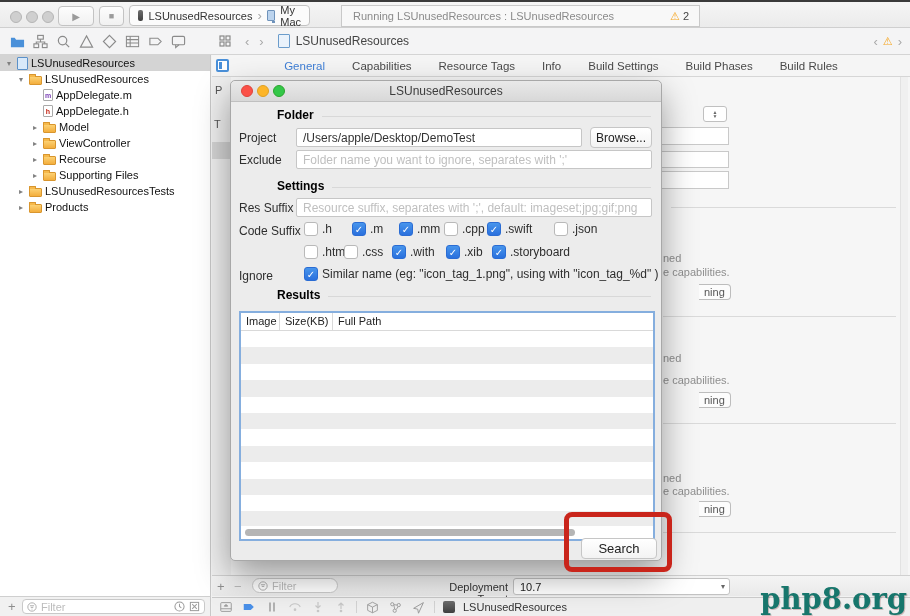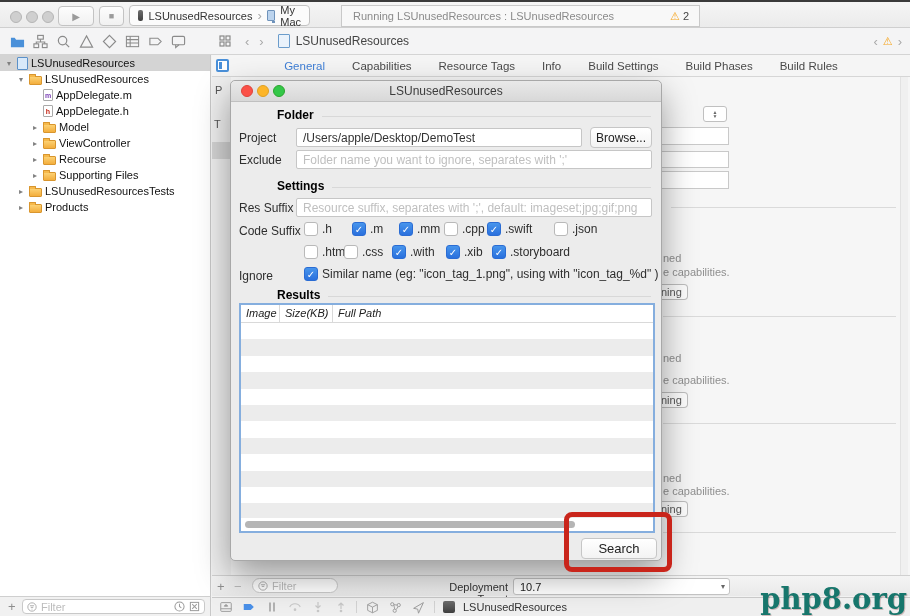--- a/index.html
+++ b/index.html
@@ -41,21 +41,21 @@
   .editor{position:absolute;left:212px;top:55px;width:698px;height:541px;background:#f6f6f6;}
   .tabbar{position:absolute;left:0;top:0;width:698px;height:22px;background:#f5f5f5;border-bottom:1px solid #d6d6d6;box-sizing:border-box;display:flex;align-items:center;justify-content:center;gap:27px;}
   .tab{font-size:11.5px;color:#4a4a4a;}
   .tab.active{color:#3f7fd6;}
   .docico{position:absolute;left:4px;top:4px;width:13px;height:13px;border:2px solid #4a90d9;border-radius:2px;box-sizing:border-box;background:#fff;}
   .docico::after{content:"";position:absolute;left:1px;top:1px;width:3px;height:7px;background:#4a90d9;}
   .pstrip{position:absolute;left:0;top:22px;width:19px;height:519px;background:#efefef;}
   .field{position:absolute;background:#fff;border:1px solid #c9c9c9;border-left:none;box-sizing:border-box;}
   .sepline{position:absolute;height:1px;background:#dadada;}
   .cliptext{position:absolute;font-size:11px;color:#8f8f8f;white-space:nowrap;}
-  .clipbtn{position:absolute;height:16px;background:#fcfcfc;border:1px solid #bdbdbd;border-left:none;border-radius:0 4px 4px 0;font-size:11px;color:#555;display:flex;align-items:center;padding:0 5px;box-sizing:border-box;}
+  .clipbtn{position:absolute;height:16px;background:#fcfcfc;border:1px solid #bdbdbd;border-left:none;border-radius:0 4px 4px 0;font-size:11px;color:#555;display:flex;align-items:center;padding:0 5px;box-sizing:border-box;margin-left:43px;}
   .vscroll{position:absolute;right:2px;top:22px;width:8px;height:519px;background:#f0f0f0;border-left:1px solid #e2e2e2;box-sizing:border-box;}
   .ebottom{position:absolute;left:0;top:520px;width:698px;height:21px;background:linear-gradient(#f4f4f4,#e9e9e9);border-top:1px solid #d0d0d0;box-sizing:border-box;}
   .stepper{position:absolute;width:24px;height:16px;background:#fff;border:1px solid #c0c0c0;border-radius:3px;box-sizing:border-box;display:flex;flex-direction:column;align-items:center;justify-content:center;font-size:5px;color:#666;line-height:4px;}
   .dd{position:absolute;background:#fff;border:1px solid #c2c2c2;border-radius:3px;box-sizing:border-box;display:flex;align-items:center;font-size:11px;color:#222;}
   
   .debugbar{position:absolute;left:212px;top:597px;width:698px;height:19px;background:#efefef;border-top:1px solid #c9c9c9;box-sizing:border-box;display:flex;align-items:center;gap:8px;padding-left:6px;}
   .dico{width:15px;height:15px;display:flex;align-items:center;justify-content:center;}
   .dsep{width:1px;height:12px;background:#d2d2d2;}
   
   .dlg{position:absolute;left:230px;top:80px;width:432px;height:481px;background:#ececec;border:1px solid #a8a8a8;border-radius:5px;box-shadow:0 14px 34px rgba(0,0,0,.38);box-sizing:border-box;z-index:30;}
@@ -65,21 +65,21 @@
   .sect{position:absolute;left:8px;right:10px;display:flex;align-items:center;font-size:12px;font-weight:bold;color:#000;padding-left:38px;}
   .sect .rule{flex:1;height:1px;background:#d8d8d8;margin-left:8px;margin-top:2px;}
   .dlbl{position:absolute;font-size:12px;color:#2e2e2e;}
   .din{position:absolute;background:#fff;border:1px solid #c6c6c6;border-radius:2px;font-size:12px;color:#333;display:flex;align-items:center;padding-left:6px;box-sizing:border-box;}
   .din.ph{color:#bfbfbf;}
   .macbtn{position:absolute;background:linear-gradient(#ffffff,#f3f3f3);border:1px solid #c6c6c6;border-radius:4px;font-size:12px;color:#222;display:flex;align-items:center;justify-content:center;box-sizing:border-box;}
   .cbitem{position:absolute;display:flex;align-items:center;gap:4px;font-size:12px;color:#2e2e2e;}
   .cb{width:14px;height:14px;background:#fff;border:1px solid #b9b9b9;border-radius:3px;box-sizing:border-box;display:flex;align-items:center;justify-content:center;font-size:10px;color:#fff;}
   .cb.on{background:linear-gradient(#4795ec,#2a70dd);border-color:#2a6cd4;}
   .cb.on::after{content:"\2713";}
-  .tbl{position:absolute;left:8px;top:201px;width:416px;height:230px;border:2px solid #85aede;background:#fff;box-sizing:border-box;font-style:italic;}
+  .tbl{position:absolute;left:8px;top:209px;width:416px;height:230px;border:2px solid #85aede;background:#fff;box-sizing:border-box;}
   .thead{display:flex;height:17px;border-bottom:1px solid #d9d9d9;background:#fff;}
   .th{font-size:11px;color:#222;padding-left:5px;line-height:17px;border-right:1px solid #d9d9d9;box-sizing:border-box;white-space:nowrap;}
   .stripe{height:16.4px;background:#fff;}
   .stripe.alt{background:#ececec;}
   .tscroll{position:absolute;left:0;bottom:0;width:100%;height:13px;background:#fff;}
   .tthumb{position:absolute;left:4px;top:3px;width:330px;height:7px;border-radius:3.5px;background:#b5b5b5;}
   
   .redbox{position:absolute;left:564px;top:512px;width:98px;height:50px;border:5px solid #c9251b;border-radius:8px;z-index:40;}
   .wm{position:absolute;right:3px;bottom:0px;font-family:"DejaVu Serif",serif;font-weight:bold;font-size:29px;color:#17766c;z-index:50;text-shadow:1px 1px 0 rgba(110,30,30,.25);}
   svg{display:block;}

